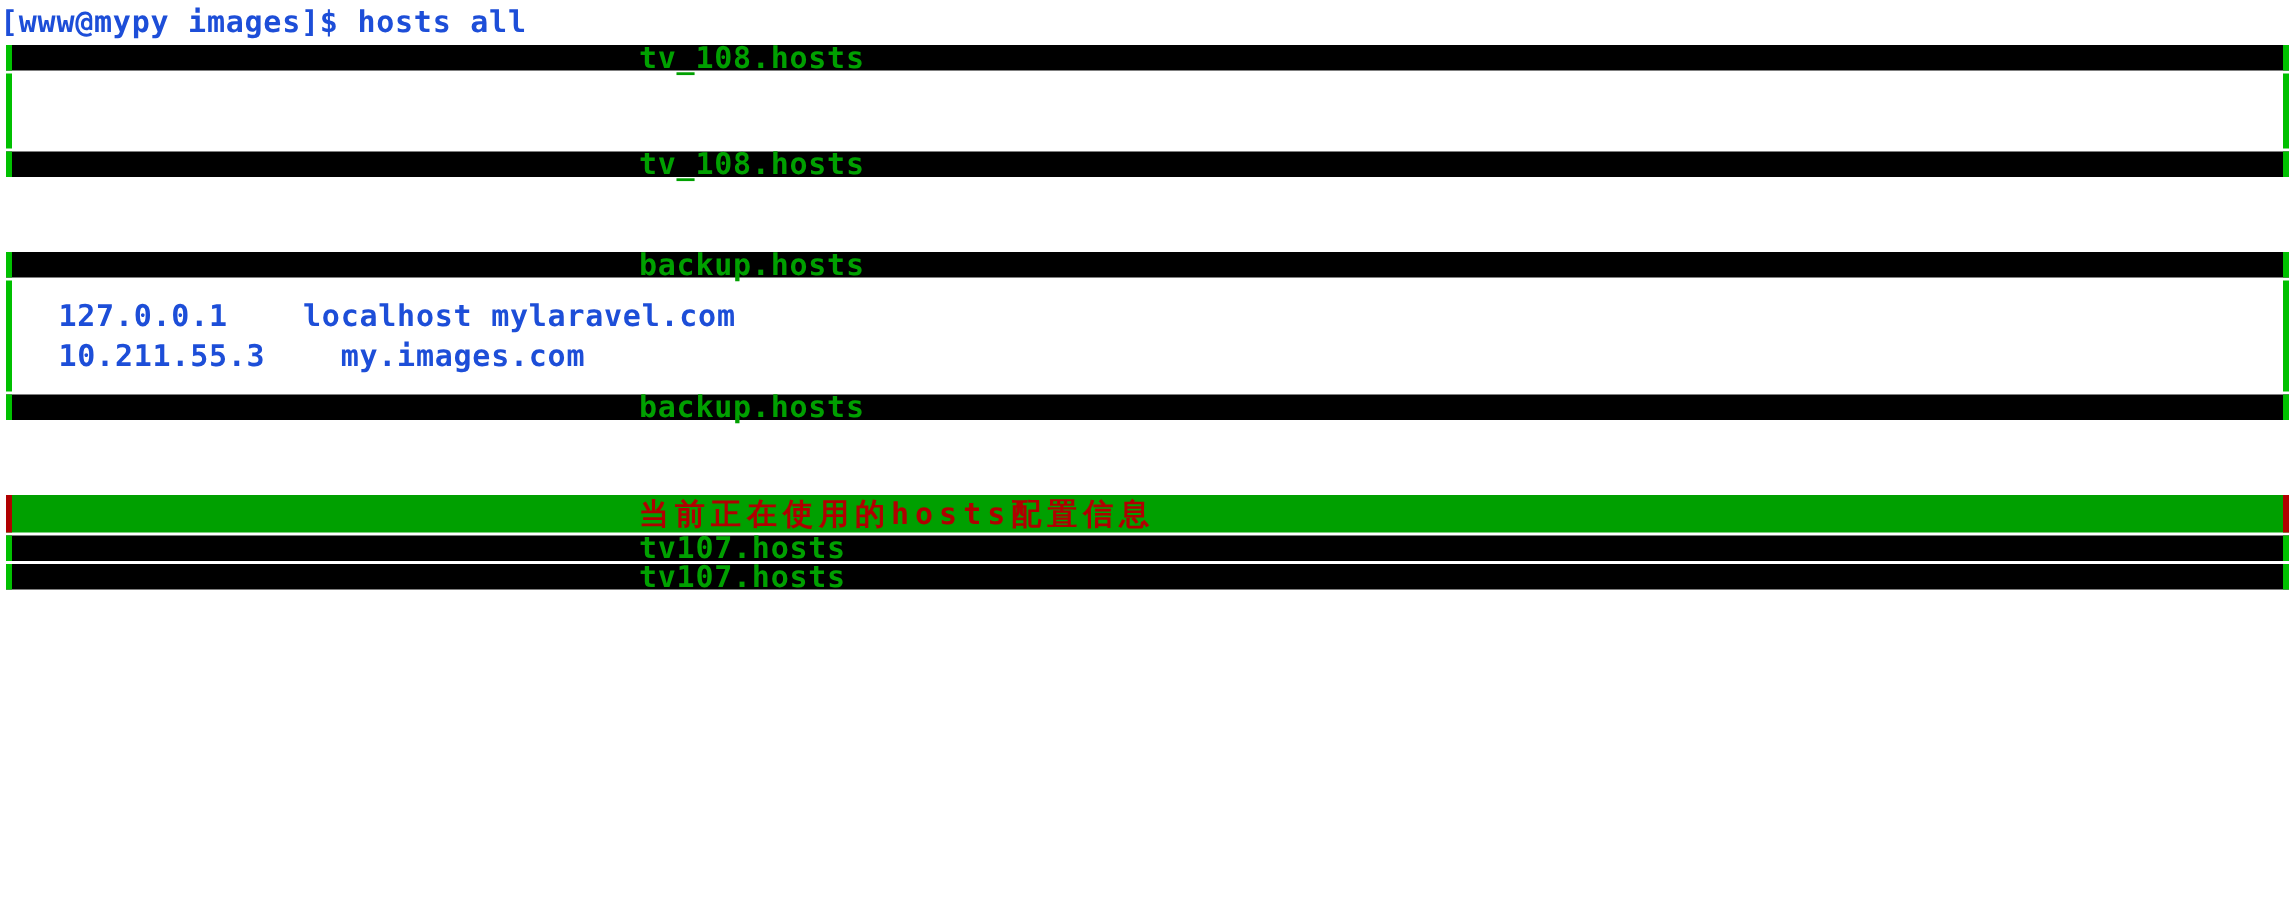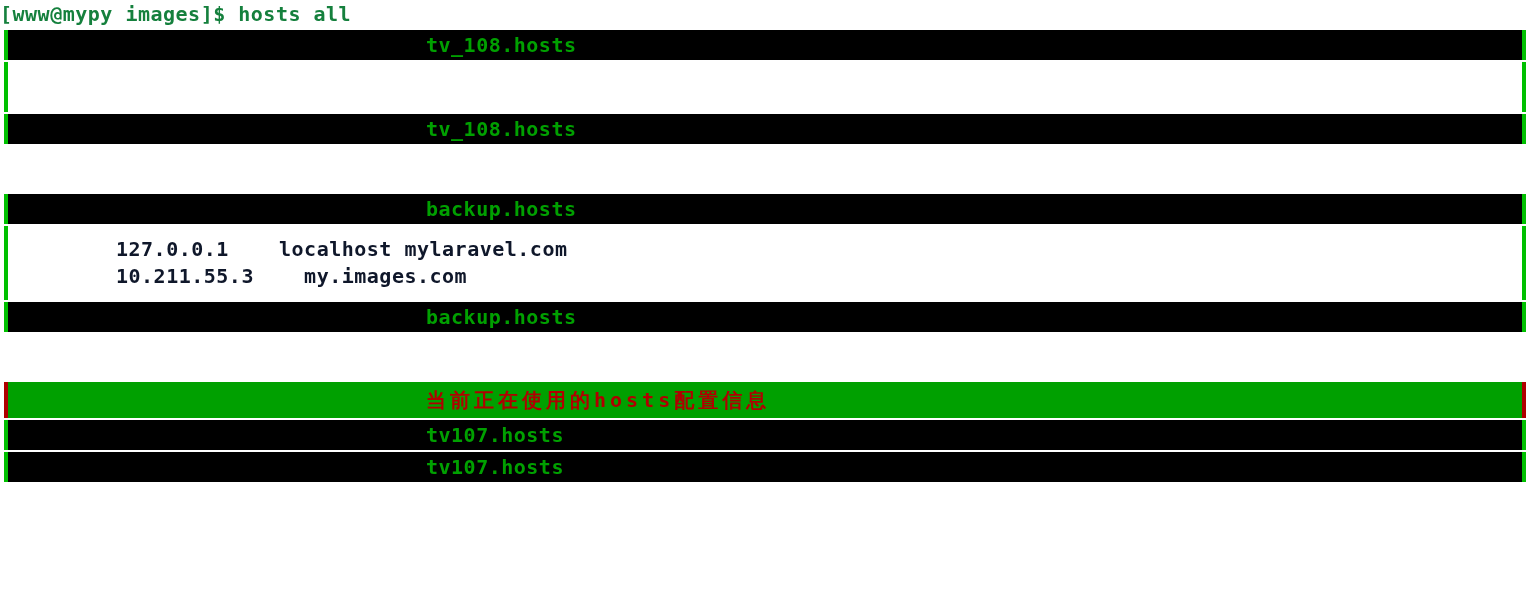--- a/index.html
+++ b/index.html
@@ -10,67 +10,67 @@
     body {
       font-family: "Menlo", "Monaco", "Consolas", monospace;
       font-size: 20px;
       background: #ffffff;
       color: #000000;
       width: 1530px;
       letter-spacing: 0.5px;
     }
     .prompt-line {
       padding: 2px 0;
-      color: #15803d;
+      color: #1d4ed8;
       font-weight: bold;
     }
     .section {
       margin-bottom: 50px;
     }
     .section:last-child {
       margin-bottom: 0;
     }
     .bar {
       background: #000000;
       color: #00a000;
       font-weight: bold;
-      height: 30px;
+      height: 17px;
       line-height: 25px;
       display: flex;
       align-items: center;
       border-left: 4px solid #00c000;
       border-right: 4px solid #00c000;
       margin: 2px 4px;
       text-align: right;
     }
     .bar-label {
       margin-left: 418px;
     }
     .highlight-bar {
       background: #00a000;
       color: #b00000;
       font-weight: bold;
-      height: 36px;
+      height: 25px;
       line-height: 25px;
       display: flex;
       align-items: center;
       border-left: 4px solid #b00000;
       border-right: 4px solid #b00000;
       margin: 2px 4px;
       letter-spacing: 4px;
     }
     .highlight-label {
       margin-left: 418px;
     }
     .content-block {
       margin: 2px 4px;
-      padding: 10px 0 10px 108px;
+      padding: 10px 0 10px 31px;
       border-left: 4px solid #00c000;
       border-right: 4px solid #00c000;
-      color: #0f172a;
+      color: #1d4ed8;
       font-weight: bold;
       min-height: 50px;
     }
     .content-block.empty {
       min-height: 50px;
     }
     .content-line {
       white-space: pre;
       line-height: 1.35;
     }

